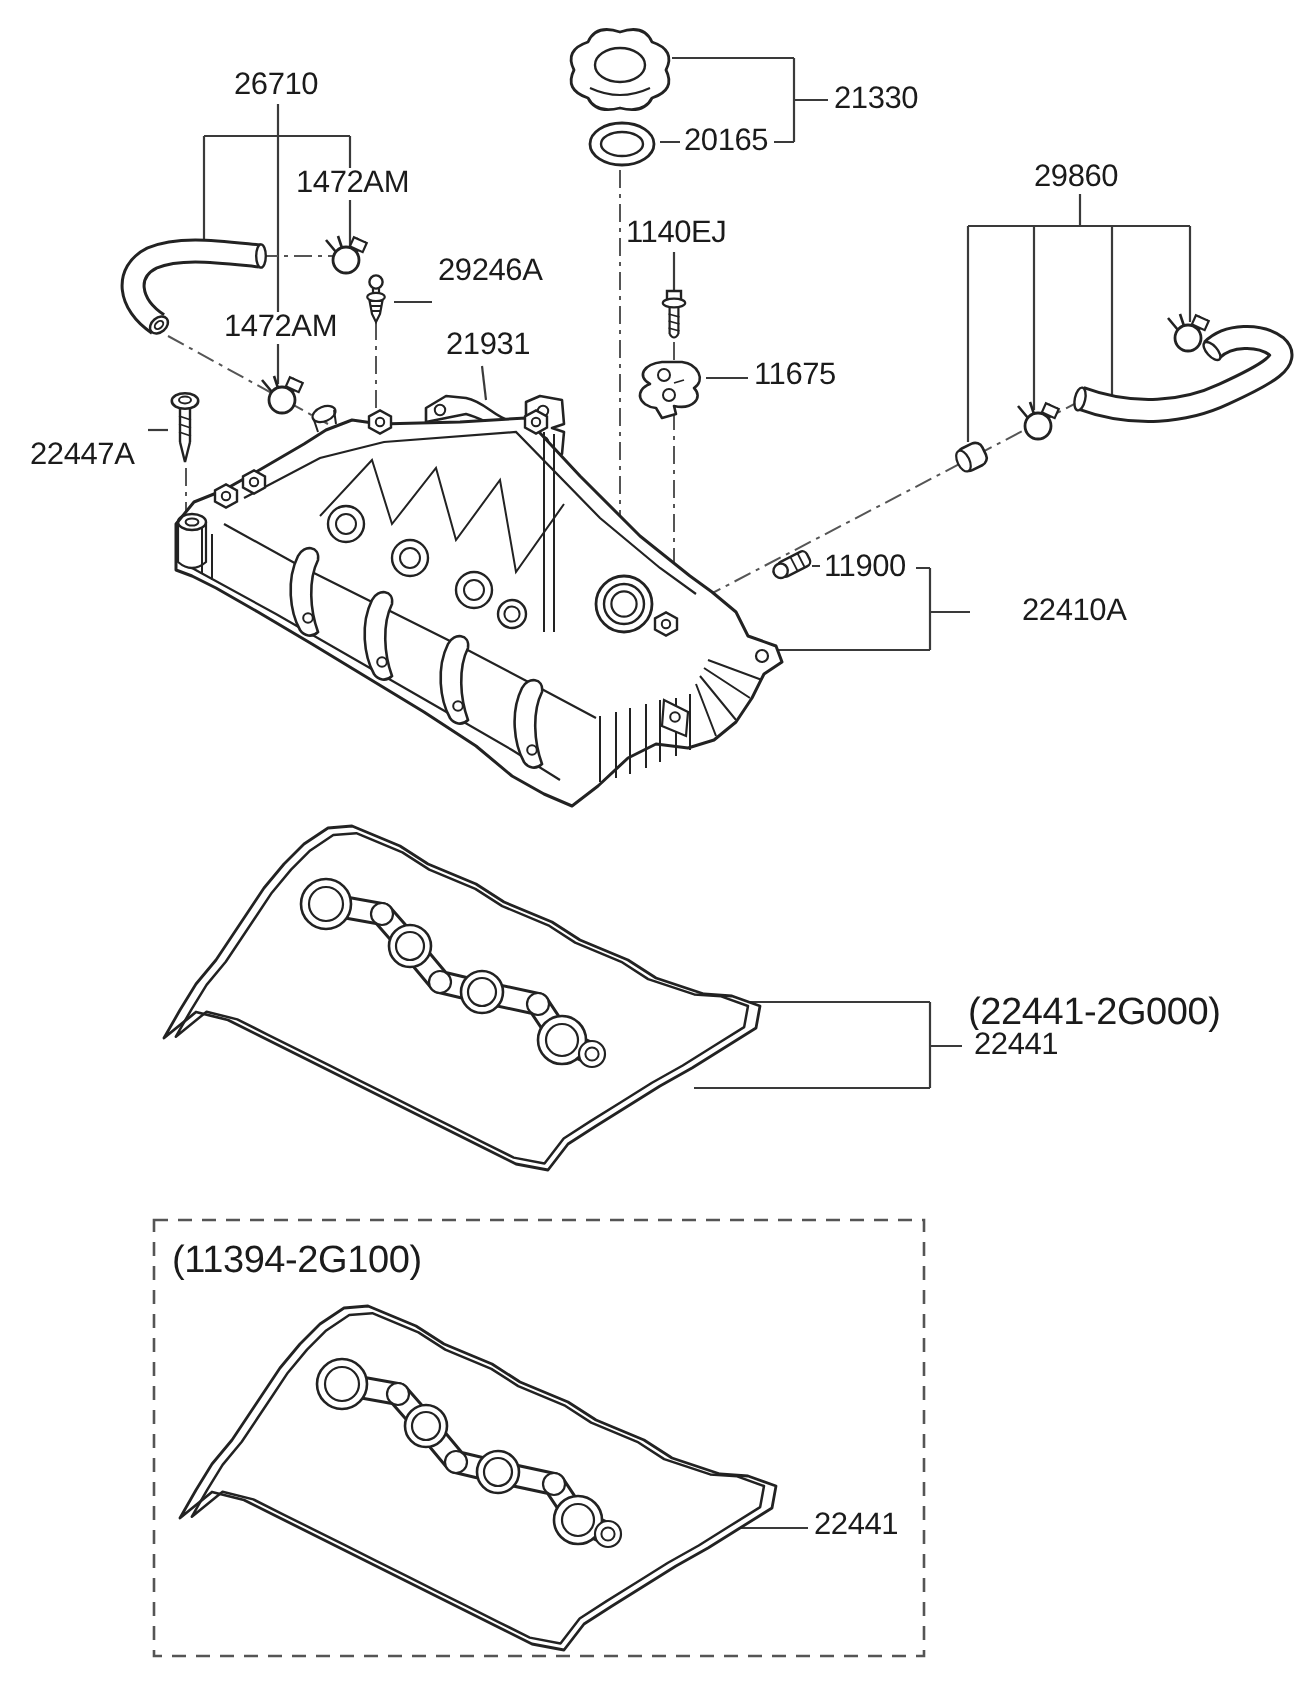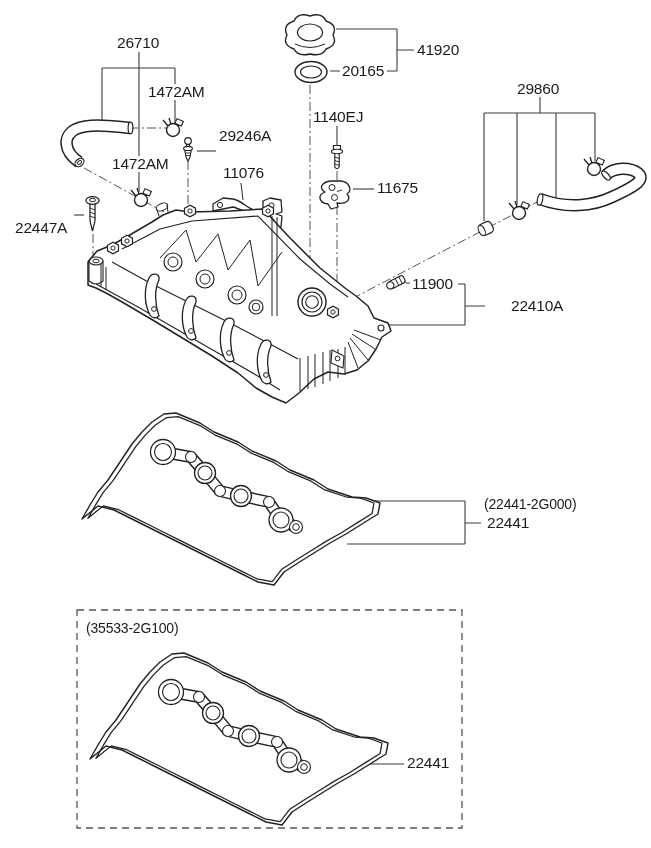--- a/index.html
+++ b/index.html
@@ -2,21 +2,21 @@
 <html><head>
 <meta charset="utf-8">
 <style>
   html,body{margin:0;padding:0;background:#fff;}
   #stage{position:relative;width:651px;height:848px;background:#fff;overflow:hidden;
          font-family:"Liberation Sans",sans-serif;}
   svg{position:absolute;left:0;top:0;}
   .lbl{position:absolute;font-family:"Liberation Sans",sans-serif;font-size:15.5px;
        line-height:1.05;color:#1b1b1b;background:#fff;padding:0 2px;white-space:nowrap;
        letter-spacing:-0.2px;}
-  .lbl.small{font-size:14px;}
+  .lbl.small{font-size:19px;}
 </style>
 </head>
 <body>
 
 <div id="stage">
 
 <svg width="651" height="848" viewBox="0 0 651 848">
   <defs>
     <g id="clampIcon">
       <circle r="6.5" fill="#fff" stroke="#222" stroke-width="1.4"></circle>
@@ -230,27 +230,27 @@
   </g>
   <g>
     <use href="#vgasket" transform="translate(8,240)"></use>
   </g>
 </svg>
 
 <div class="lbl" style="left:115px;top:35px">26710</div>
 <div class="lbl" style="left:146px;top:84px">1472AM</div>
 <div class="lbl" style="left:110px;top:156px">1472AM</div>
 <div class="lbl" style="left:217px;top:128px">29246A</div>
-<div class="lbl" style="left:221px;top:165px">11076</div>
+<div class="lbl" style="left:221px;top:165px">21931</div>
 <div class="lbl" style="left:13px;top:220px">22447A</div>
-<div class="lbl" style="left:415px;top:42px">41920</div>
+<div class="lbl" style="left:415px;top:42px">21330</div>
 <div class="lbl" style="left:340px;top:63px">20165</div>
 <div class="lbl" style="left:311px;top:109px">1140EJ</div>
 <div class="lbl" style="left:375px;top:180px">11675</div>
 <div class="lbl" style="left:515px;top:81px">29860</div>
 <div class="lbl" style="left:410px;top:276px">11900</div>
 <div class="lbl" style="left:509px;top:298px">22410A</div>
 <div class="lbl small" style="left:482px;top:497px">(22441-2G000)</div>
 <div class="lbl" style="left:485px;top:515px">22441</div>
-<div class="lbl small" style="left:84px;top:621px">(35533-2G100)</div>
+<div class="lbl small" style="left:84px;top:621px">(11394-2G100)</div>
 <div class="lbl" style="left:405px;top:755px">22441</div>
 
 </div>
 
 </body></html>

